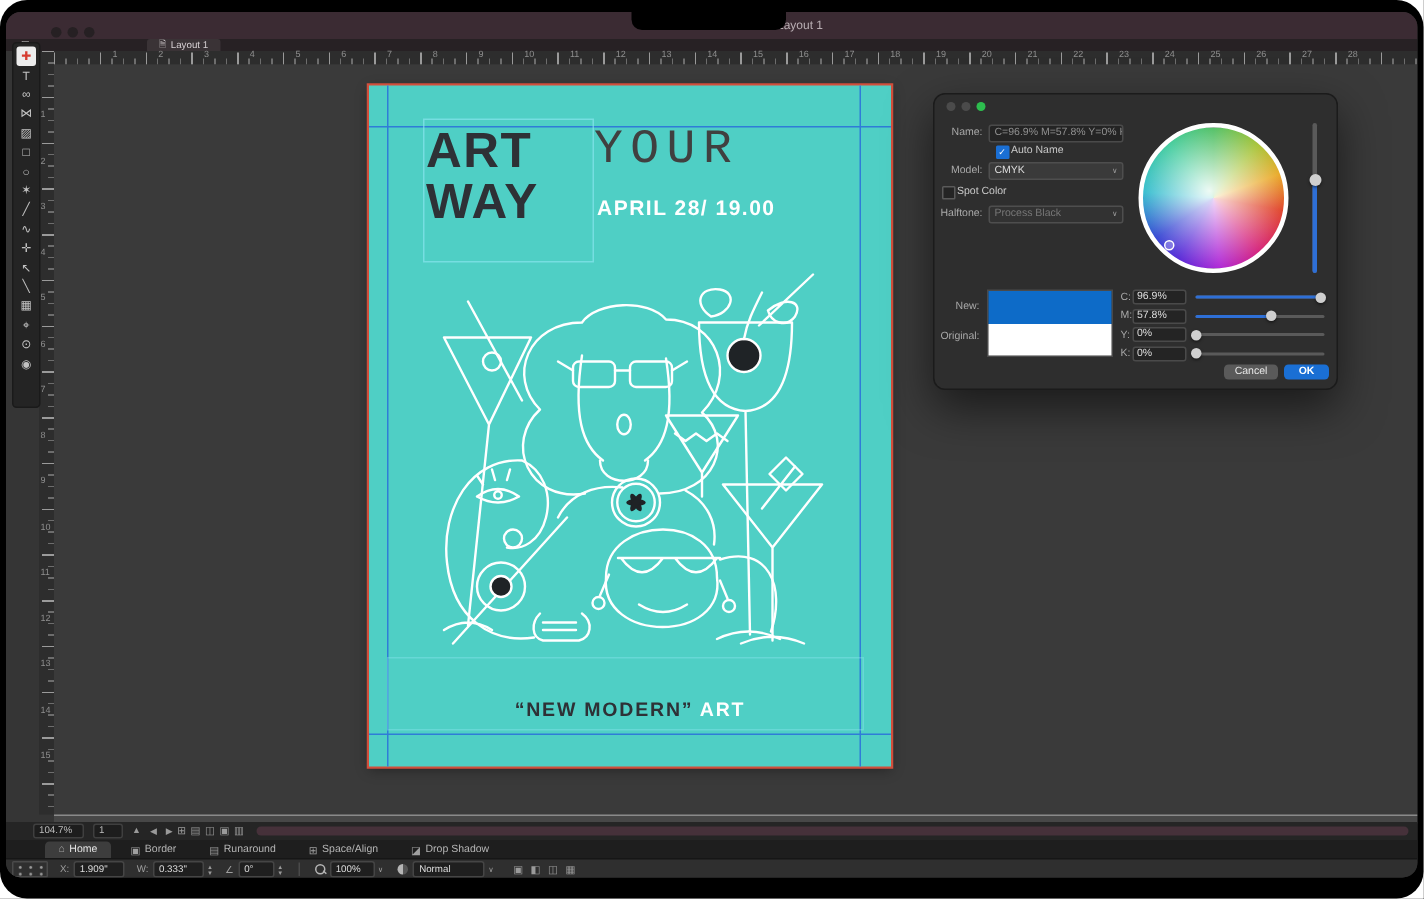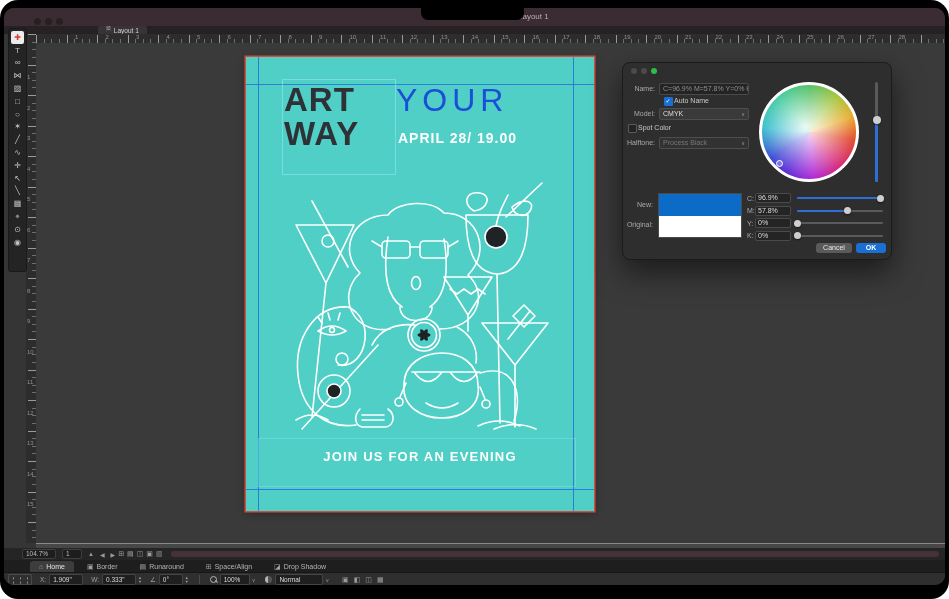--- a/index.html
+++ b/index.html
@@ -37,21 +37,21 @@
   .tool{width:13px;height:12.8px;display:flex;align-items:center;justify-content:center;font-size:8px;color:#c2c2c2;border-radius:2px;}
   .tool.selected{background:#ececec;}
 
   
   .canvas{left:32px;top:35px;width:909px;height:500px;background:#3a3a3a;overflow:hidden;}
   .page{position:absolute;left:210px;top:14px;width:348px;height:454px;background:#4fcfc5;box-shadow:0 0 0 1.5px #d14f3c,0 2px 8px rgba(0,0,0,.35);}
   .guide-v{position:absolute;top:0;width:1px;height:100%;background:#2f7cd8;}
   .guide-h{position:absolute;left:0;height:1px;width:100%;background:#2f7cd8;}
   .txtbox-guide{position:absolute;border:1px solid rgba(140,230,240,.65);}
   .hd-art,.hd-way{position:absolute;font-weight:800;font-size:33px;letter-spacing:1px;color:#2e3136;line-height:1;}
-  .hd-your{position:absolute;font-weight:100;font-size:32px;letter-spacing:5px;color:#1d4ed8;line-height:1;}
+  .hd-your{position:absolute;font-weight:100;font-size:32px;letter-spacing:5px;color:#404040;line-height:1;font-family:Liberation Mono, monospace;}
   .hd-sub{position:absolute;font-weight:600;font-size:14px;letter-spacing:1px;color:#fff;line-height:1;}
   .ft1{position:absolute;width:100%;text-align:center;font-weight:700;font-size:13px;letter-spacing:1.2px;color:#fff;}
   .ft2{position:absolute;width:100%;text-align:center;font-weight:700;font-size:13px;letter-spacing:1.2px;color:#fff;}
   .ft2 .dark{color:#2e3136;}
   .illus{position:absolute;left:6px;top:120px;}
   .hscroll-zone{left:32px;top:535px;width:909px;height:5px;background:#474747;border-top:1px solid #8a8a8a;}
 
   
   .statusbar{left:0;top:540px;width:941px;height:12px;background:#252525;display:flex;align-items:center;font-size:6.5px;color:#bdbdbd;}
   .st-field{background:#1d1d1d;border:1px solid #3f3f3f;border-radius:2px;padding:0 3px;height:8px;line-height:8px;}
@@ -301,21 +301,23 @@
           <path d="M160,195 H228 M162,195 Q176,214 190,195 M198,195 Q212,214 226,195 M174,226 Q190,236 206,226"></path>
           <path d="M154,206 L148,220 M228,210 L233,222"></path>
           <circle cx="147" cy="225" r="4"></circle>
           <circle cx="234" cy="227" r="4"></circle>
 
           <path d="M230,146 H296 M230,146 L263,188 L296,146 M263,188 L263,250 M242,252 Q263,243 284,252 M256,162 L278,134"></path>
           <path d="M272,128 L283,139 L272,150 L261,139 Z"></path>
           <path d="M228,196 C260,186 272,214 262,244"></path>
         </svg>
 
-        <div class="ft1" style="top:392px">JOIN US FOR AN EVENING</div>
+        <div class="ft2" style="top:408px">
+          <span class="dark">“NEW MODERN”</span><span> ART</span>
+        </div>
       </div>
     </div>
 
     <div class="abs hscroll-zone"></div>
 
     <div class="abs statusbar">
       <span class="st-field st-zoom">104.7%</span>
       <span class="st-field st-page">1</span>
       <span class="st-arrow">▲</span>
       <span class="st-arrow">◀</span>

